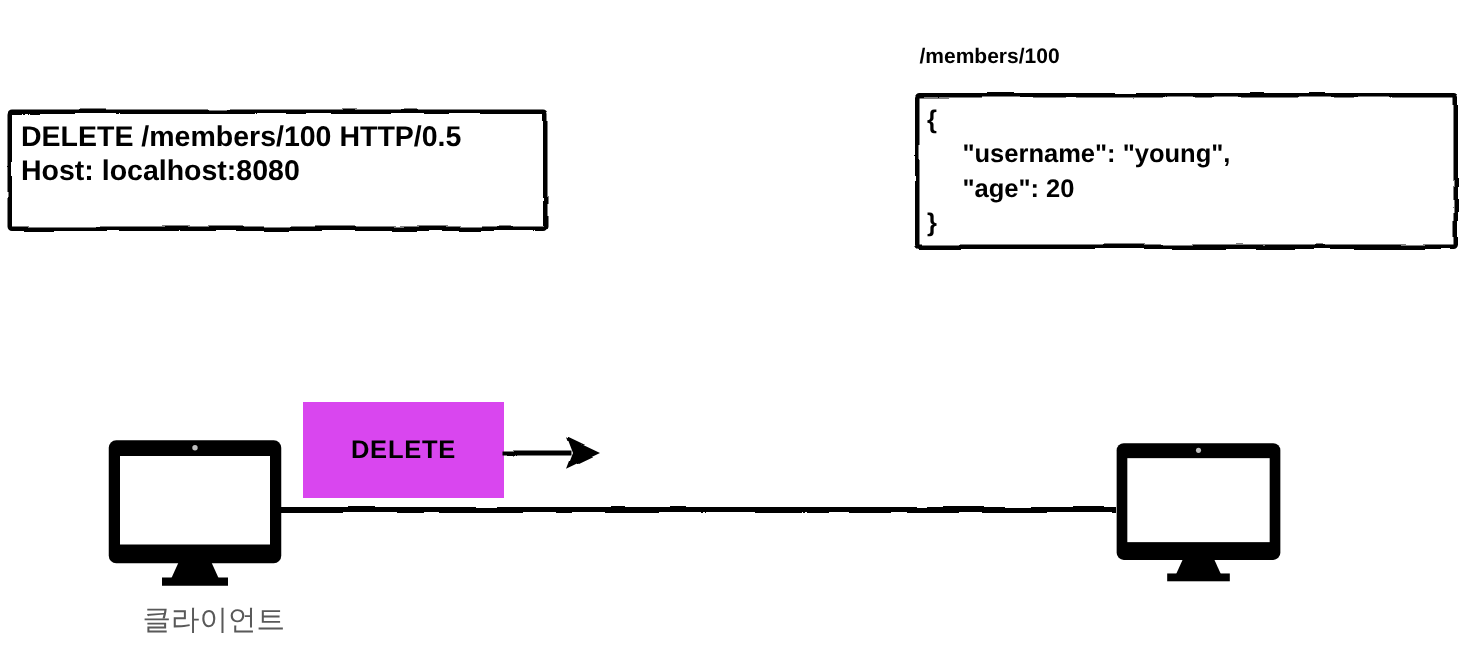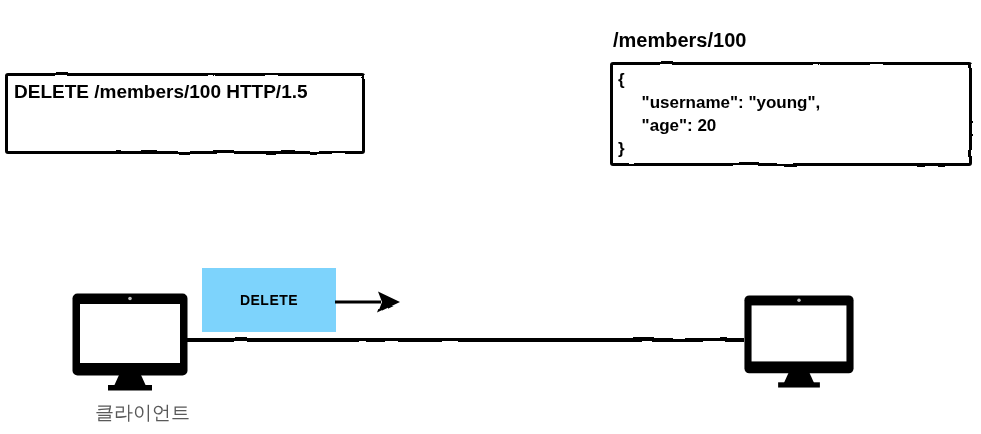--- a/index.html
+++ b/index.html
@@ -41,21 +41,21 @@
     font-size: 19px;
     font-weight: bold;
     color: #000000;
     line-height: 23px;
     white-space: pre;
   }
 
   .resource-label {
     position: absolute;
     left: 613px; top: 29px;
-    font-size: 20px;
+    font-size: 14px;
     font-weight: bold;
     color: #000000;
   }
 
   .json-box {
     left: 610px; top: 62px;
     width: 362px; height: 104px;
   }
   .json-box .box-content { padding: 6px 0 0 8px; }
   .json-line {
@@ -63,23 +63,23 @@
     font-weight: bold;
     color: #000000;
     line-height: 23px;
     white-space: pre;
   }
 
   .delete-pill {
     position: absolute;
     left: 202px; top: 268px;
     width: 134px; height: 64px;
-    background: #7dd3fc;
+    background: #d946ef;
     color: #000000;
-    font-size: 14px;
+    font-size: 17px;
     font-weight: bold;
     letter-spacing: 0.5px;
     display: flex;
     align-items: center;
     justify-content: center;
   }
 
   .arrow-svg {
     position: absolute;
     left: 334px; top: 289px;
@@ -117,21 +117,22 @@
       <filter id="rough" x="-10%" y="-10%" width="120%" height="120%">
         <feTurbulence type="fractalNoise" baseFrequency="0.025 0.06" numOctaves="2" seed="7" result="n"></feTurbulence>
         <feDisplacementMap in="SourceGraphic" in2="n" scale="3" xChannelSelector="R" yChannelSelector="G"></feDisplacementMap>
       </filter>
     </defs>
   </svg>
 
   <div class="sketch-box request-box">
     <div class="sketch-border"></div>
     <div class="box-content">
-      <div class="request-line">DELETE /members/100 HTTP/1.5</div>
+      <div class="request-line">DELETE /members/100 HTTP/0.5</div>
+      <div class="request-line">Host: localhost:8080</div>
     </div>
   </div>
 
   <div class="resource-label">/members/100</div>
 
   <div class="sketch-box json-box">
     <div class="sketch-border"></div>
     <div class="box-content">
       <div class="json-line">{</div>
       <div class="json-line">     "username": "young",</div>

